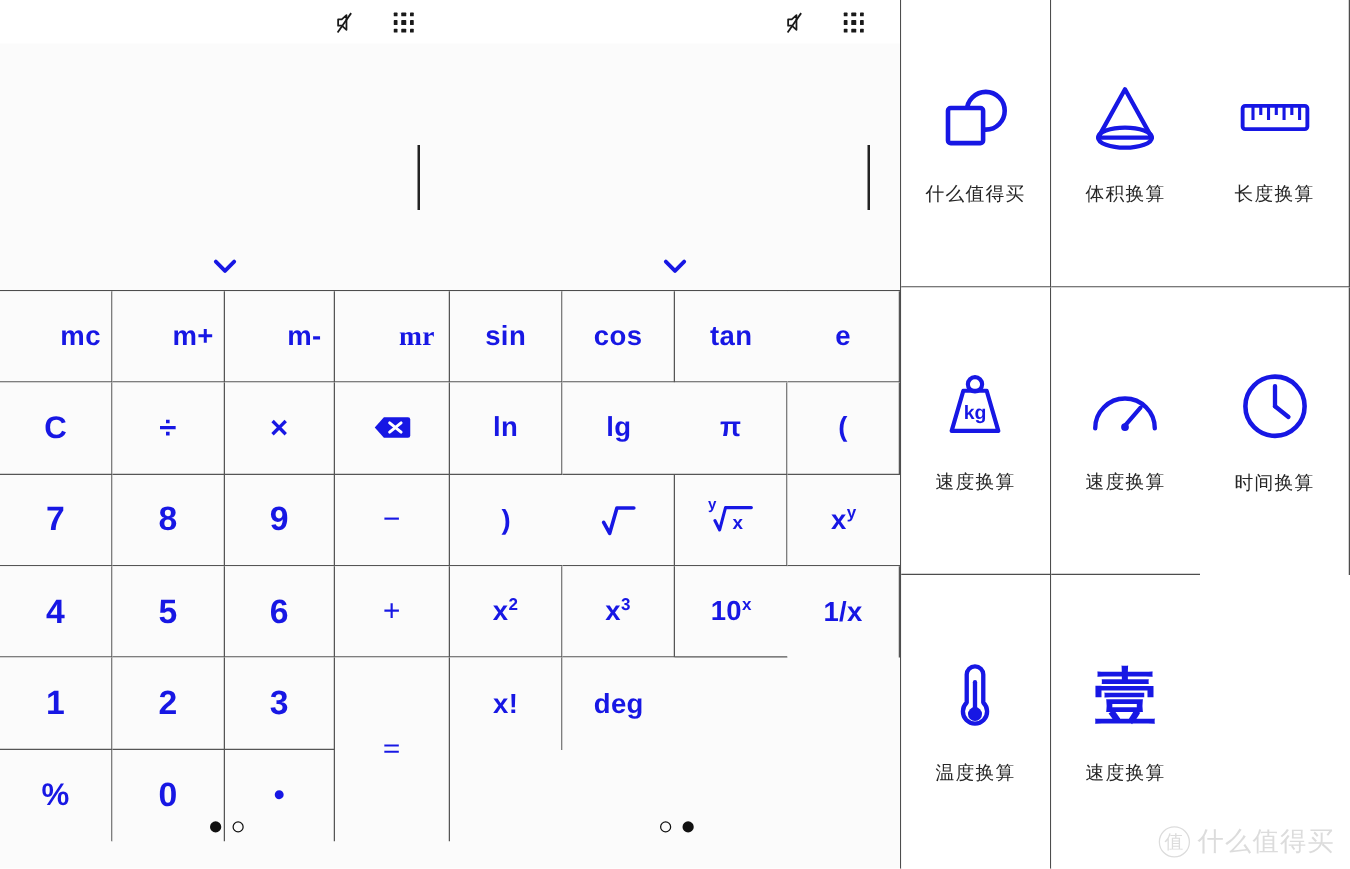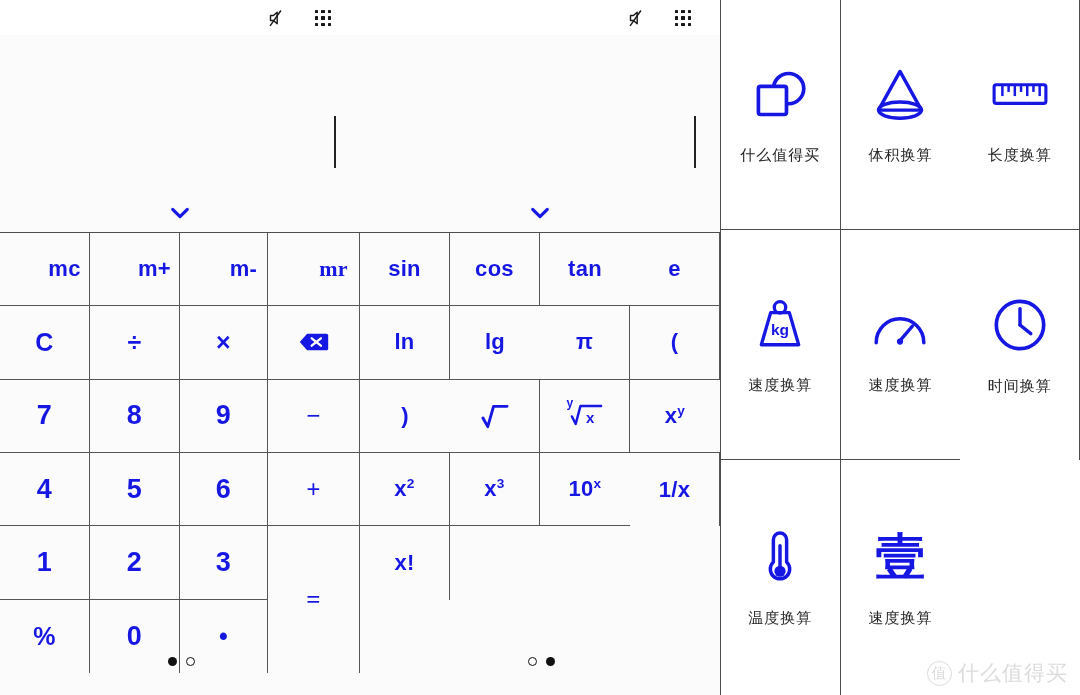--- a/index.html
+++ b/index.html
@@ -345,20 +345,23 @@
           </div>
           <div class="key col-last">
             <span>10<sup>x</sup></span>
           </div>
           <div class="key row-last">
             <span>1/x</span>
           </div>
           <div class="key row-last">
             <span>x!</span>
           </div>
+          <div class="key col-last row-last">
+            <span>deg</span>
+          </div>
         </div>
       <div class="dots a" id="dots-a">
           <span class="dot on"></span>
           <span class="dot off"></span>
         </div>
       <div class="dots b" id="dots-b">
           <span class="dot off"></span>
           <span class="dot on"></span>
         </div>
     </div>

